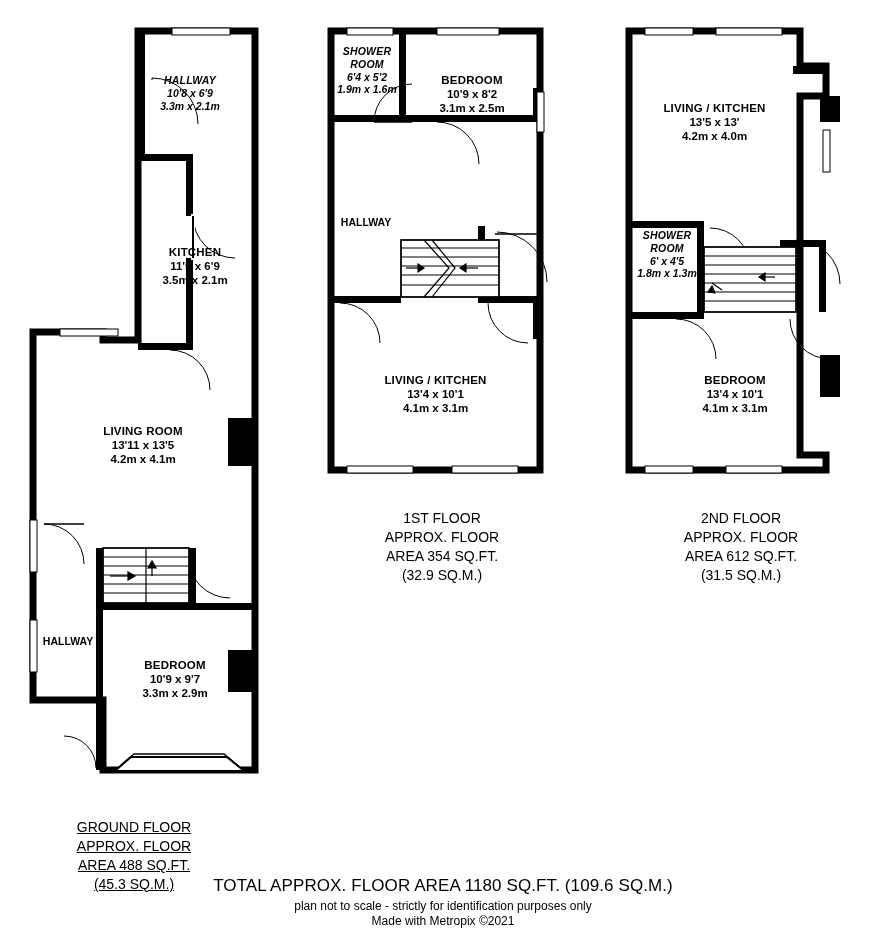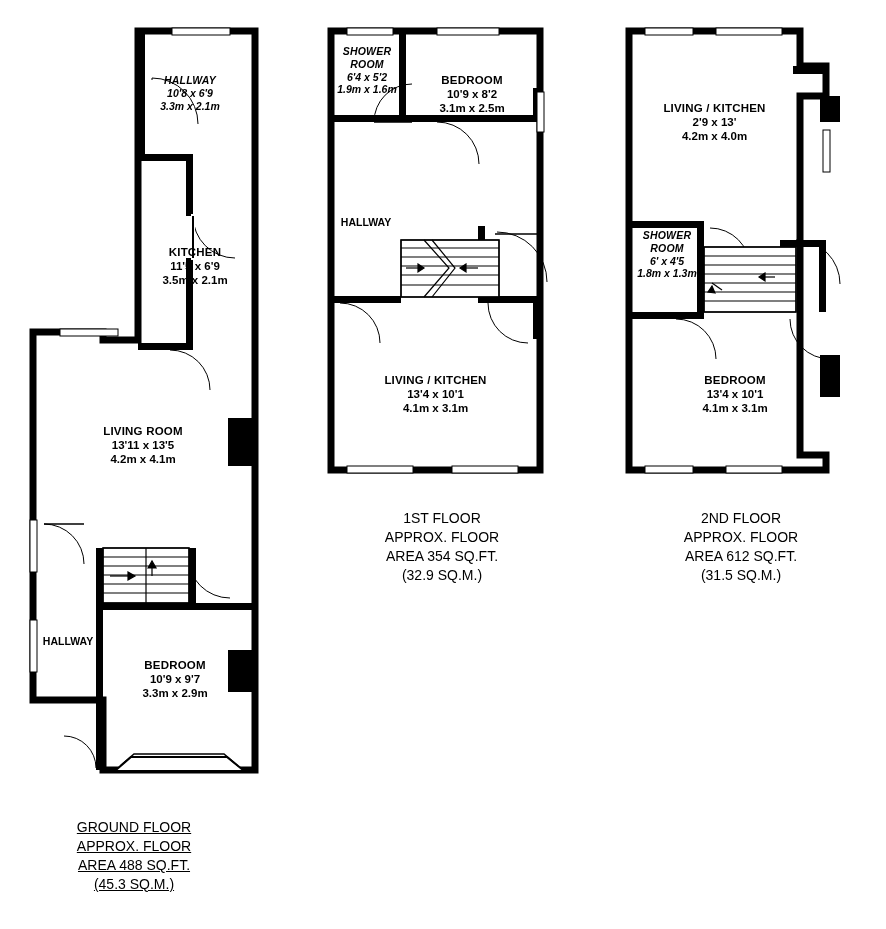--- a/index.html
+++ b/index.html
@@ -272,21 +272,21 @@
 
   <div class="floor-cap" style="left: 353px; top: 509px; width: 178px;">
     <div>1ST FLOOR</div>
     <div>APPROX. FLOOR</div>
     <div>AREA 354 SQ.FT.</div>
     <div>(32.9 SQ.M.)</div>
   </div>
 
   <div class="lbl" style="left: 627px; top: 101px; width: 175px;">
     <div class="room-name">LIVING / KITCHEN</div>
-    <div class="room-dims">2'9 x 13'</div>
+    <div class="room-dims">13'5 x 13'</div>
     <div class="room-dims">4.2m x 4.0m</div>
   </div>
 
   <div class="lbl room-small" style="left: 632px; top: 229px; width: 70px;">
     <div class="room-name">SHOWER</div>
     <div class="room-name">ROOM</div>
     <div class="room-dims">6' x 4'5</div>
     <div class="room-dims">1.8m x 1.3m</div>
   </div>
 
@@ -296,14 +296,19 @@
     <div class="room-dims">4.1m x 3.1m</div>
   </div>
 
   <div class="floor-cap" style="left: 652px; top: 509px; width: 178px;">
     <div>2ND FLOOR</div>
     <div>APPROX. FLOOR</div>
     <div>AREA 612 SQ.FT.</div>
     <div>(31.5 SQ.M.)</div>
   </div>
 
+  <div class="totals" style="top: 876px;">
+    <div class="t1">TOTAL APPROX. FLOOR AREA 1180 SQ.FT. (109.6 SQ.M.)</div>
+    <div class="t2">plan not to scale - strictly for identification purposes only</div>
+    <div class="t3">Made with Metropix ©2021</div>
+  </div>
 
 </div>
 
 </body></html>

